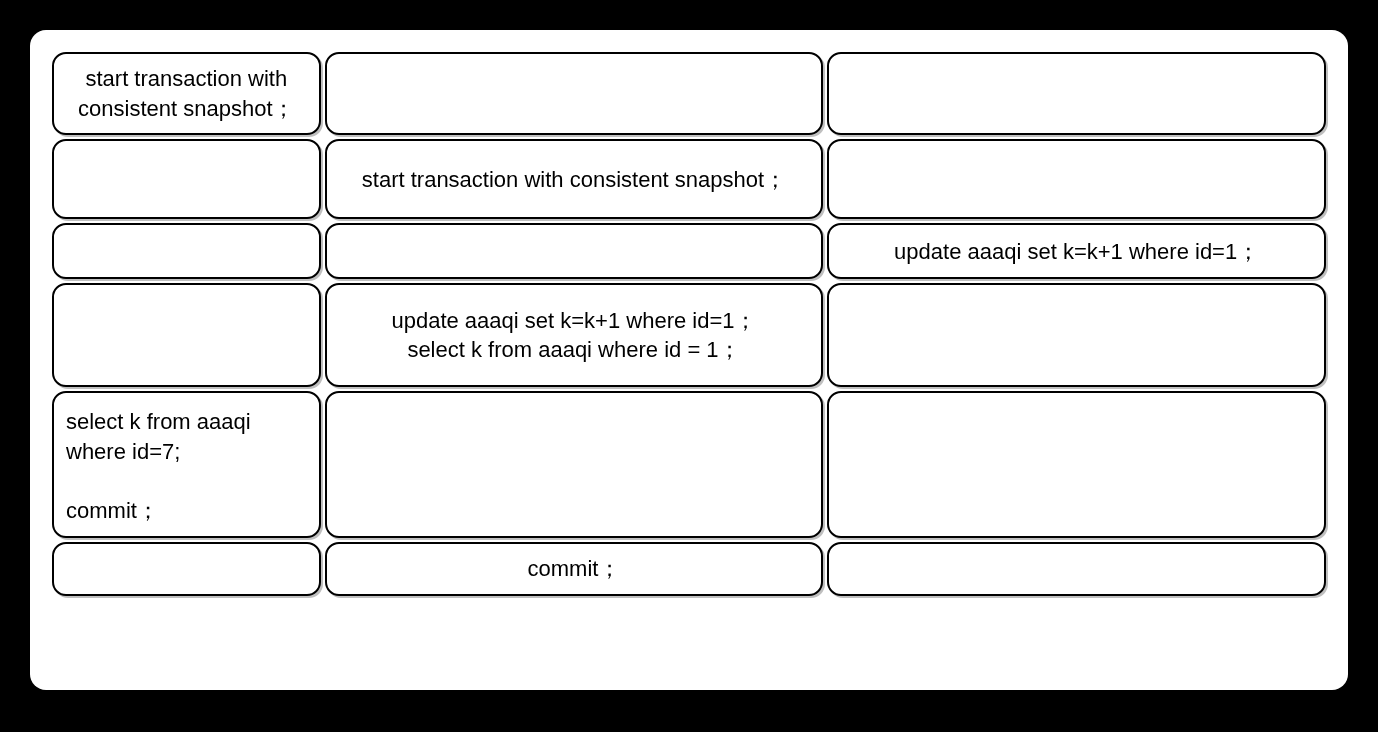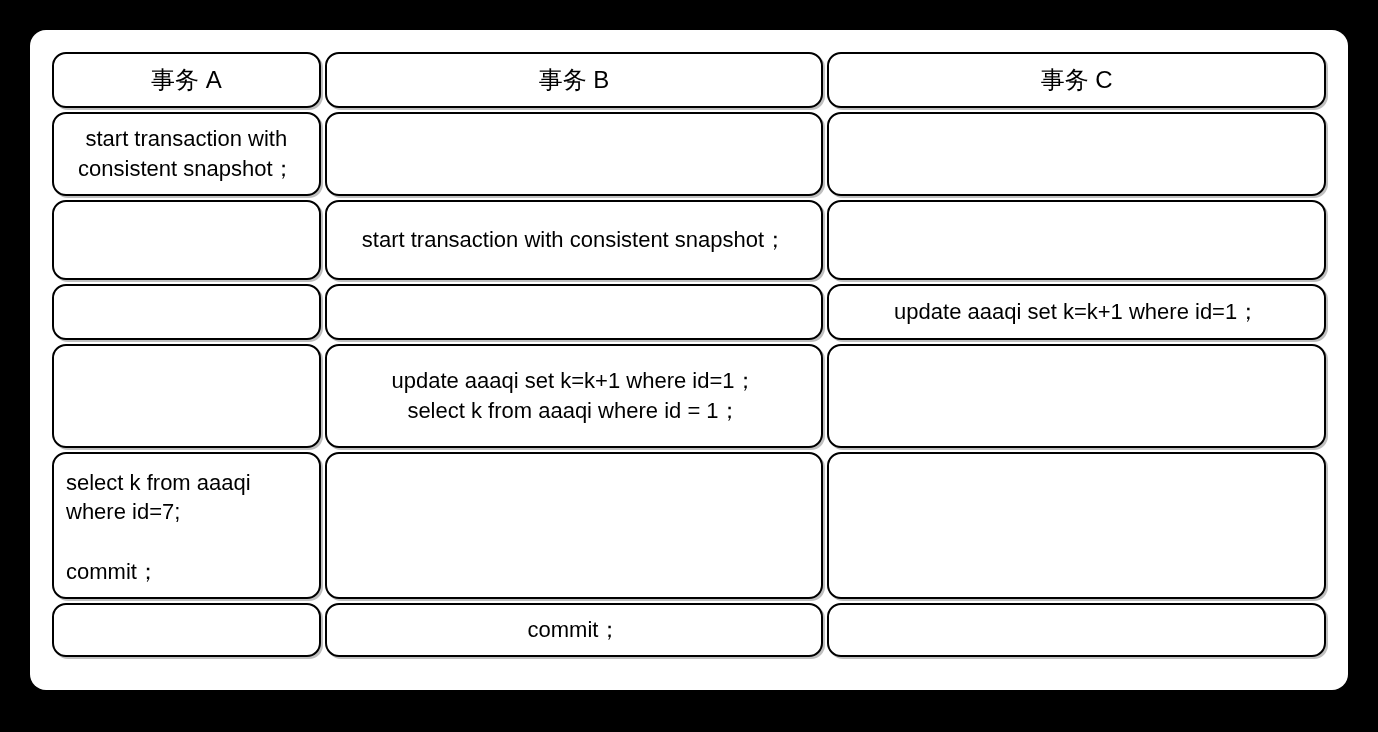--- a/index.html
+++ b/index.html
@@ -49,25 +49,20 @@
     .row-6 .cell { height: 54px; }
     .multi-line { white-space: pre-line; }
     .vtop { vertical-align: top; }
   </style>
 </head>
 <body>
 
 <div class="container">
   <table class="table">
     <tbody>
-        <tr class="header">
-      <td class="cell col-a">事务 A</td>
-      <td class="cell col-b">事务 B</td>
-      <td class="cell col-c">事务 C</td>
-    </tr>
     <tr class="row-1">
       <td class="cell col-a multi-line">start transaction with
 consistent snapshot；</td>
       <td class="cell col-b"></td>
       <td class="cell col-c"></td>
     </tr>
     <tr class="row-2">
       <td class="cell col-a"></td>
       <td class="cell col-b">start transaction with consistent snapshot；</td>
       <td class="cell col-c"></td>

